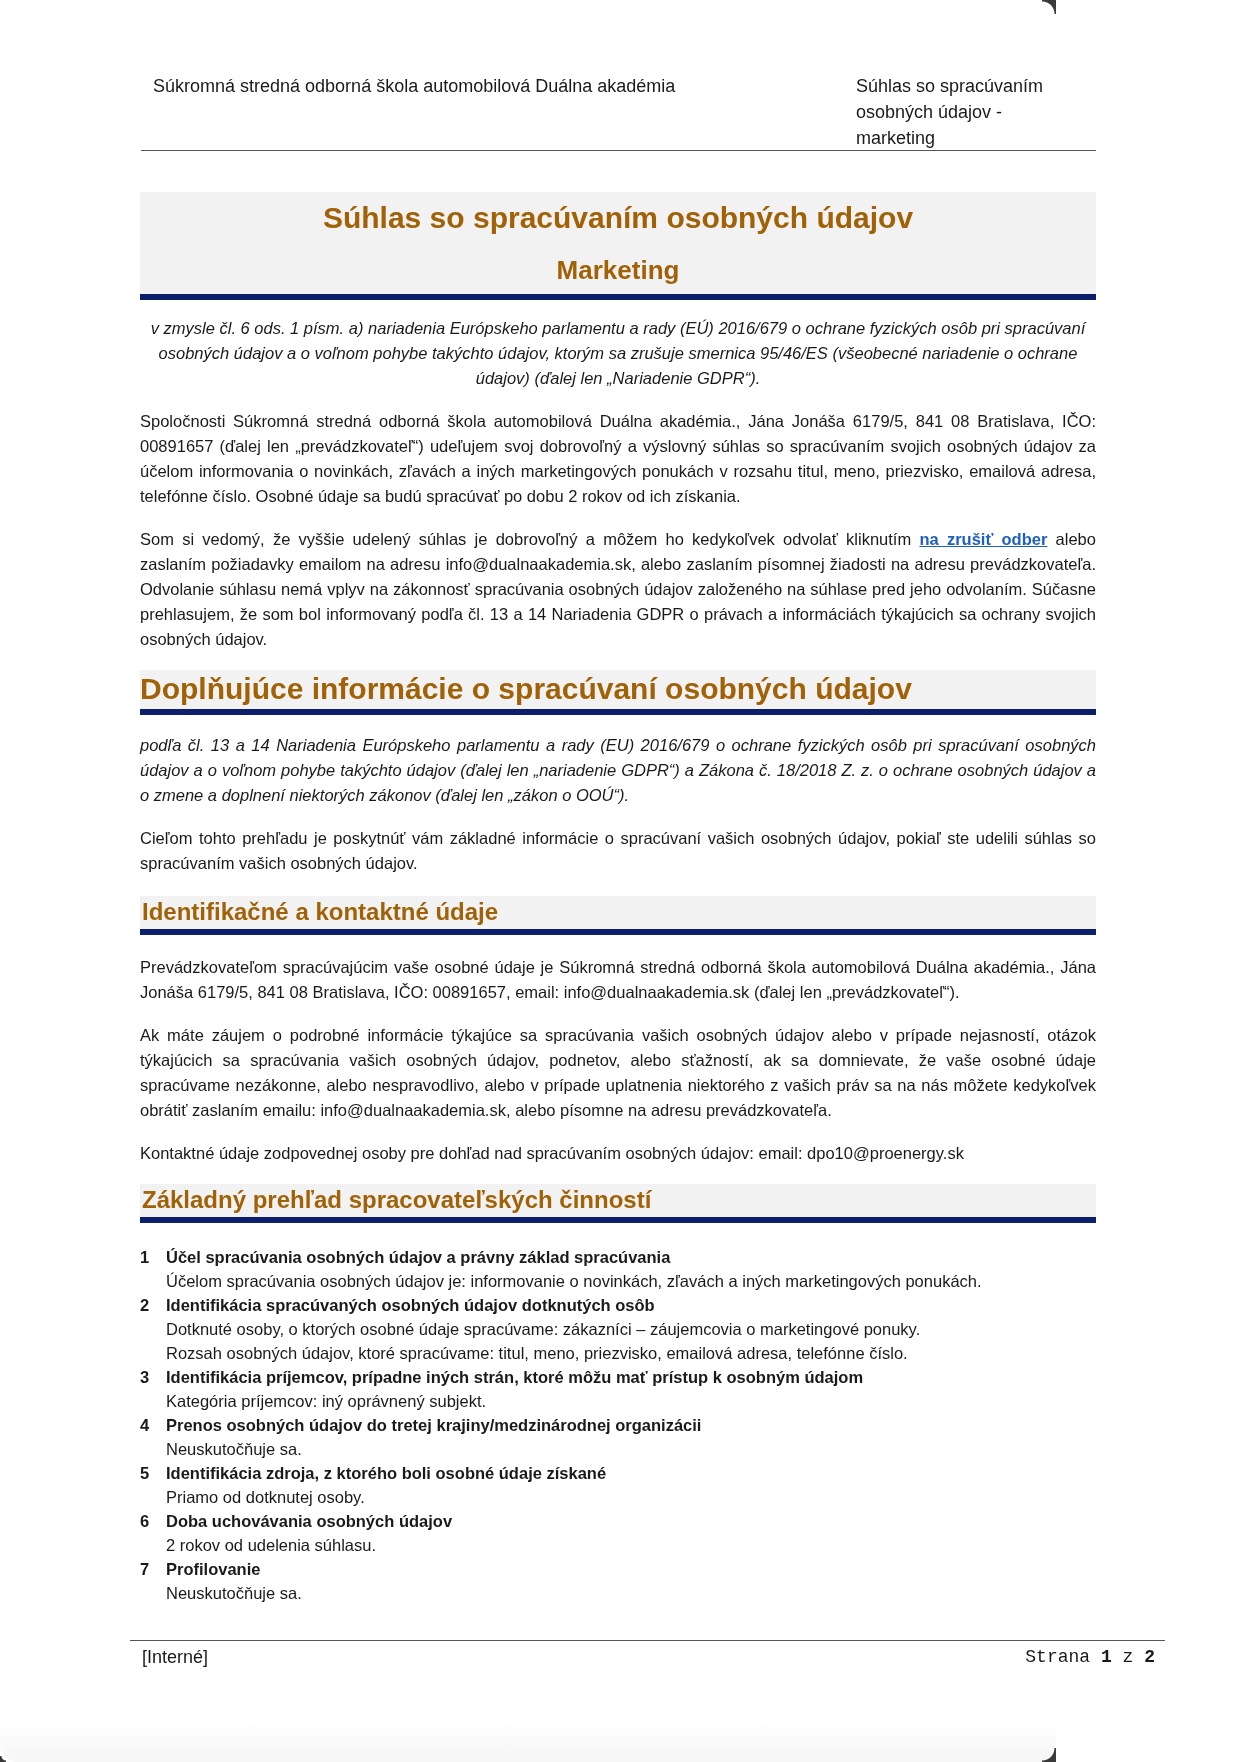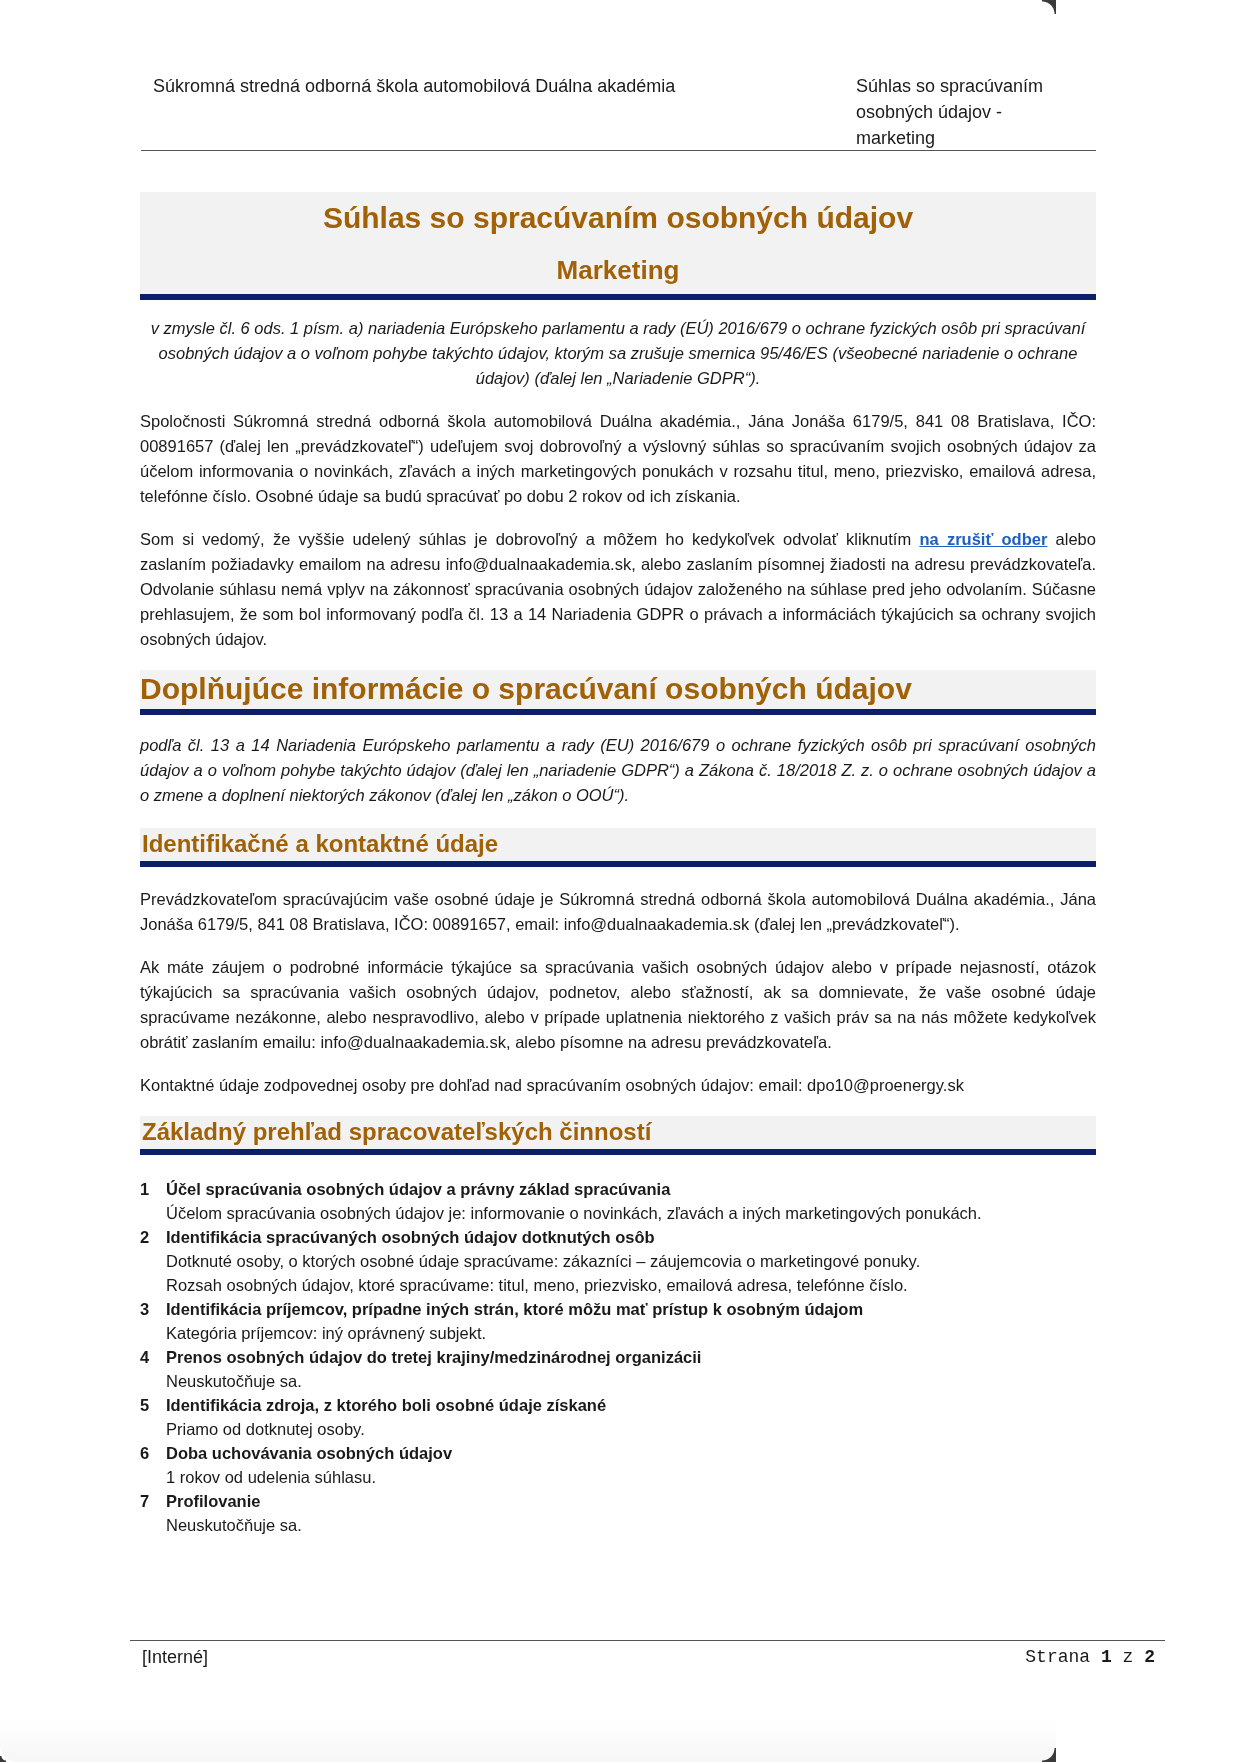--- a/index.html
+++ b/index.html
@@ -100,20 +100,21 @@
     <p class="italic center intro">v zmysle čl. 6 ods. 1 písm. a) nariadenia Európskeho parlamentu a rady (EÚ) 2016/679 o ochrane fyzických osôb pri spracúvaní osobných údajov a o voľnom pohybe takýchto údajov, ktorým sa zrušuje smernica 95/46/ES (všeobecné nariadenie o ochrane údajov) (ďalej len „Nariadenie GDPR“).</p>
 
     <p class="para">Spoločnosti Súkromná stredná odborná škola automobilová Duálna akadémia., Jána Jonáša 6179/5, 841 08 Bratislava, IČO: 00891657 (ďalej len „prevádzkovateľ“) udeľujem svoj dobrovoľný a výslovný súhlas so spracúvaním svojich osobných údajov za účelom informovania o novinkách, zľavách a iných marketingových ponukách v rozsahu titul, meno, priezvisko, emailová adresa, telefónne číslo. Osobné údaje sa budú spracúvať po dobu 2 rokov od ich získania.</p>
 
     <p class="para"><span>Som si vedomý, že vyššie udelený súhlas je dobrovoľný a môžem ho kedykoľvek odvolať kliknutím </span><span class="link">na zrušiť odber</span><span> alebo zaslaním požiadavky emailom na adresu info@dualnaakademia.sk, alebo zaslaním písomnej žiadosti na adresu prevádzkovateľa. Odvolanie súhlasu nemá vplyv na zákonnosť spracúvania osobných údajov založeného na súhlase pred jeho odvolaním. Súčasne prehlasujem, že som bol informovaný podľa čl. 13 a 14 Nariadenia GDPR o právach a informáciách týkajúcich sa ochrany svojich osobných údajov.</span></p>
 
     <div class="band h1">Doplňujúce informácie o spracúvaní osobných údajov</div>
 
     <p class="italic para">podľa čl. 13 a 14 Nariadenia Európskeho parlamentu a rady (EU) 2016/679 o ochrane fyzických osôb pri spracúvaní osobných údajov a o voľnom pohybe takýchto údajov (ďalej len „nariadenie GDPR“) a Zákona č. 18/2018 Z. z. o ochrane osobných údajov a o zmene a doplnení niektorých zákonov (ďalej len „zákon o OOÚ“).</p>
 
+    <p class="para">Cieľom tohto prehľadu je poskytnúť vám základné informácie o spracúvaní vašich osobných údajov, pokiaľ ste udelili súhlas so spracúvaním vašich osobných údajov.</p>
 
     <div class="band h2" style="margin-top:20px">Identifikačné a kontaktné údaje</div>
 
     <p class="para" style="margin-top:20px">Prevádzkovateľom spracúvajúcim vaše osobné údaje je Súkromná stredná odborná škola automobilová Duálna akadémia., Jána Jonáša 6179/5, 841 08 Bratislava, IČO: 00891657, email: info@dualnaakademia.sk (ďalej len „prevádzkovateľ“).</p>
     <p class="para">Ak máte záujem o podrobné informácie týkajúce sa spracúvania vašich osobných údajov alebo v prípade nejasností, otázok týkajúcich sa spracúvania vašich osobných údajov, podnetov, alebo sťažností, ak sa domnievate, že vaše osobné údaje spracúvame nezákonne, alebo nespravodlivo, alebo v prípade uplatnenia niektorého z vašich práv sa na nás môžete kedykoľvek obrátiť zaslaním emailu: info@dualnaakademia.sk, alebo písomne na adresu prevádzkovateľa.</p>
     <p class="para">Kontaktné údaje zodpovednej osoby pre dohľad nad spracúvaním osobných údajov: email: dpo10@proenergy.sk</p>
 
     <div class="band h2" style="margin-top:18px">Základný prehľad spracovateľských činností</div>
 
     <ol class="activities">
@@ -139,21 +140,21 @@
         <span class="line">Neuskutočňuje sa.</span>
       </li>
       <li>
         <span class="num">5</span>
         <span class="head">Identifikácia zdroja, z ktorého boli osobné údaje získané</span>
         <span class="line">Priamo od dotknutej osoby.</span>
       </li>
       <li>
         <span class="num">6</span>
         <span class="head">Doba uchovávania osobných údajov</span>
-        <span class="line">1 rokov od udelenia súhlasu.</span>
+        <span class="line">2 rokov od udelenia súhlasu.</span>
       </li>
       <li>
         <span class="num">7</span>
         <span class="head">Profilovanie</span>
         <span class="line">Neuskutočňuje sa.</span>
       </li>
     </ol>
   </div>
 
   <div class="run-footer">

